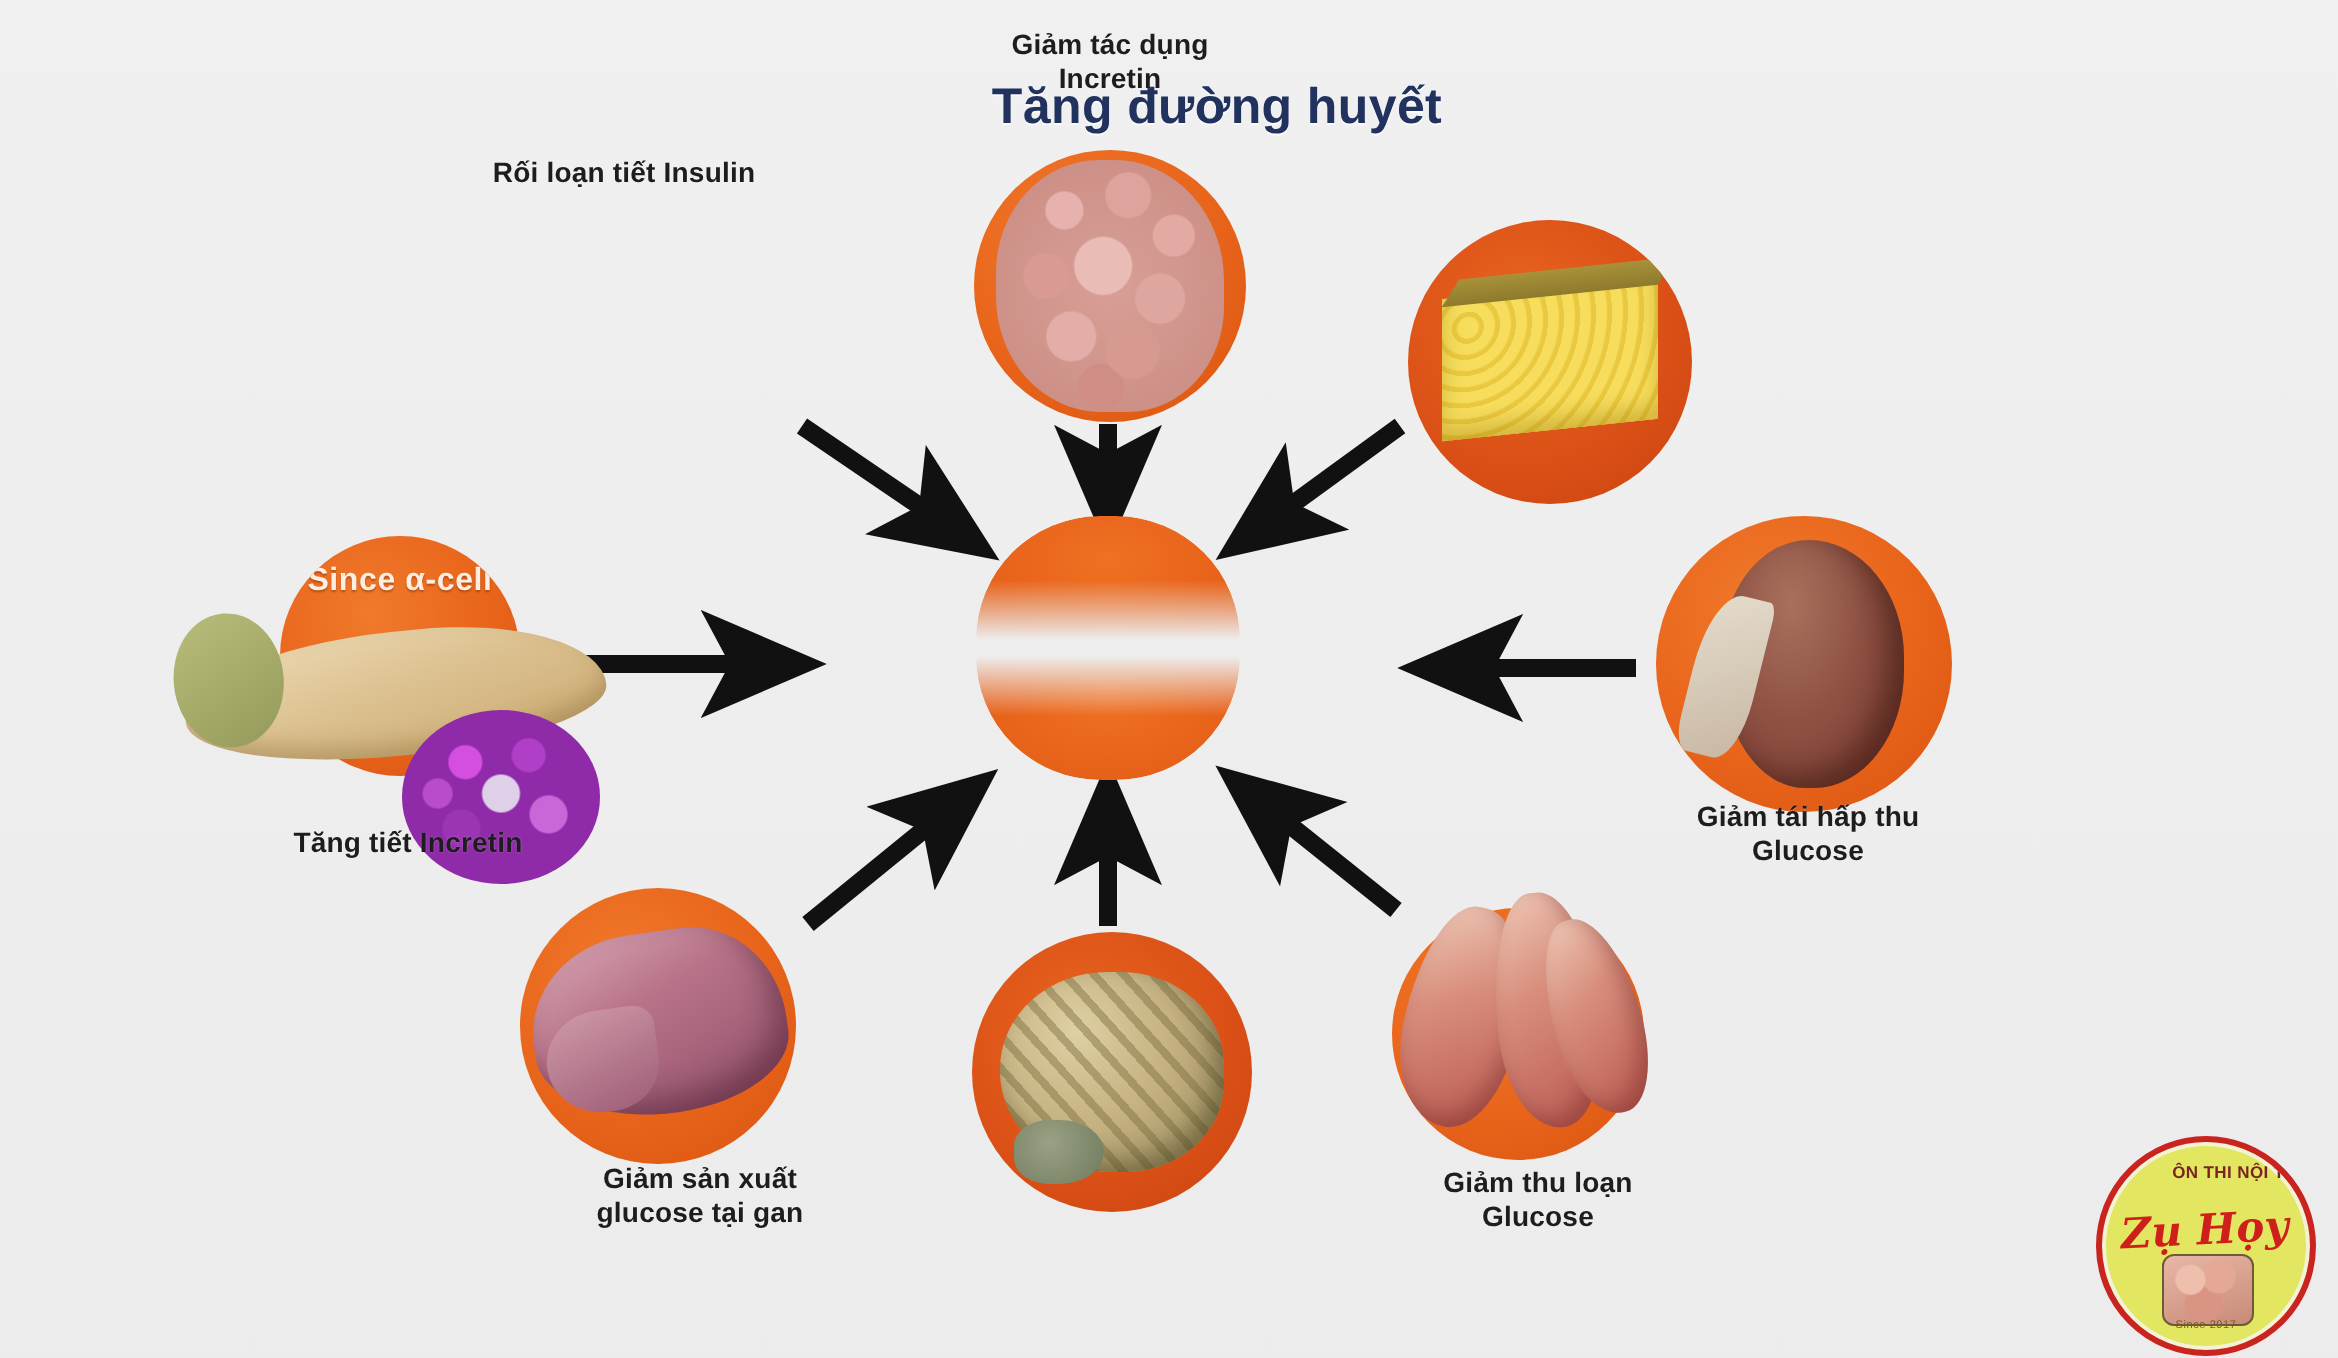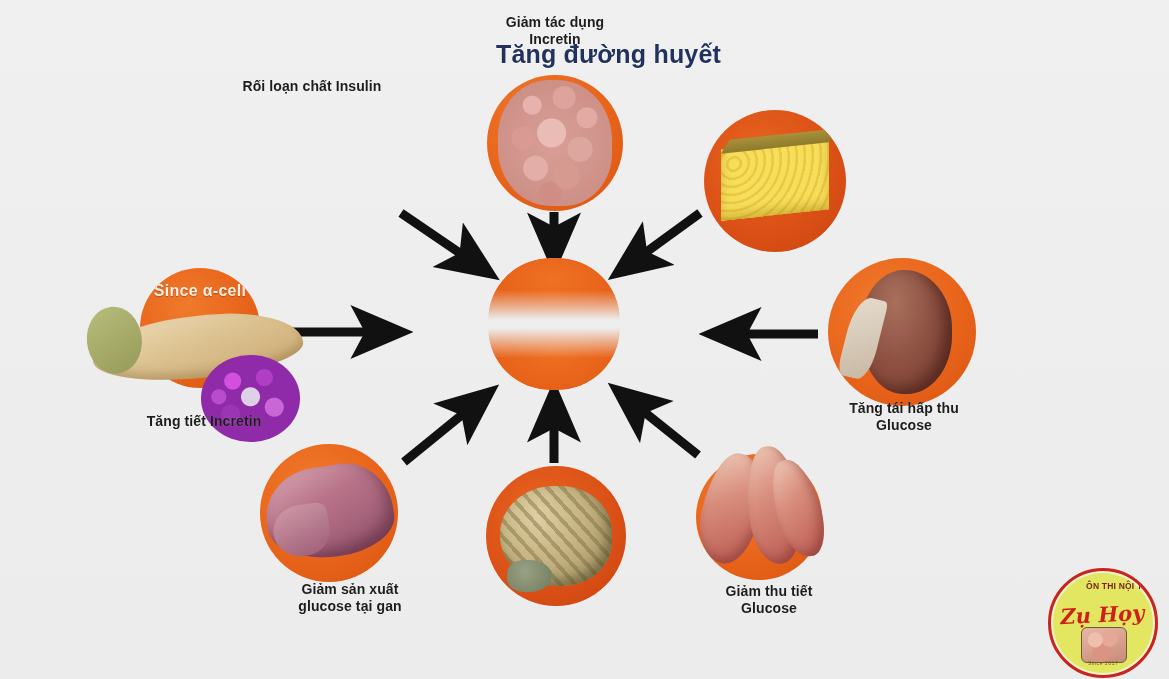--- a/index.html
+++ b/index.html
@@ -378,46 +378,46 @@
   <div id="center-text">Tăng đường huyết</div>
 
   <div class="node" style="left:487px; top:75px; width:136px; height:136px;">
     <div class="disc organ-disc-orange" style="left:0; top:0; width:136px; height:136px;">
       <div class="intestine"></div>
     </div>
   </div>
   <div class="caption" style="left:424px; top:14px; width:262px;">Giảm tác dụng
 Incretin</div>
 
-  <div class="caption" style="left:178px; top:78px; width:268px;">Rối loạn chất Insulin</div>
+  <div class="caption" style="left:178px; top:78px; width:268px;">Rối loạn tiết Insulin</div>
 
   <div class="node" style="left:704px; top:110px; width:142px; height:142px;">
     <div class="disc organ-disc-redorange" style="left:0; top:0; width:142px; height:142px;">
       <div class="adipose"></div>
     </div>
   </div>
 
   <div class="node" style="left:828px; top:258px; width:148px; height:148px;">
     <div class="disc organ-disc-orange" style="left:0; top:0; width:148px; height:148px;">
       <div class="kidney"></div>
     </div>
   </div>
-  <div class="caption" style="left:790px; top:400px; width:228px;">Tăng tái hấp thu
+  <div class="caption" style="left:790px; top:400px; width:228px;">Giảm tái hấp thu
 Glucose</div>
 
   <div class="node" style="left:692px; top:440px; width:148px; height:140px;">
     <div class="disc organ-disc-orange" style="left:4px; top:14px; width:126px; height:126px;">
     </div>
     <div class="muscle">
       <div class="belly b1"></div>
       <div class="belly b2"></div>
       <div class="belly b3"></div>
     </div>
   </div>
-  <div class="caption" style="left:660px; top:583px; width:218px;">Giảm thu tiết
+  <div class="caption" style="left:660px; top:583px; width:218px;">Giảm thu loạn
 Glucose</div>
 
   <div class="node" style="left:486px; top:466px; width:140px; height:140px;">
     <div class="disc organ-disc-redorange" style="left:0; top:0; width:140px; height:140px;">
       <div class="brain"></div>
     </div>
   </div>
 
   <div class="node" style="left:260px; top:444px; width:144px; height:144px;">
     <div class="disc organ-disc-orange" style="left:0; top:0; width:138px; height:138px;">

